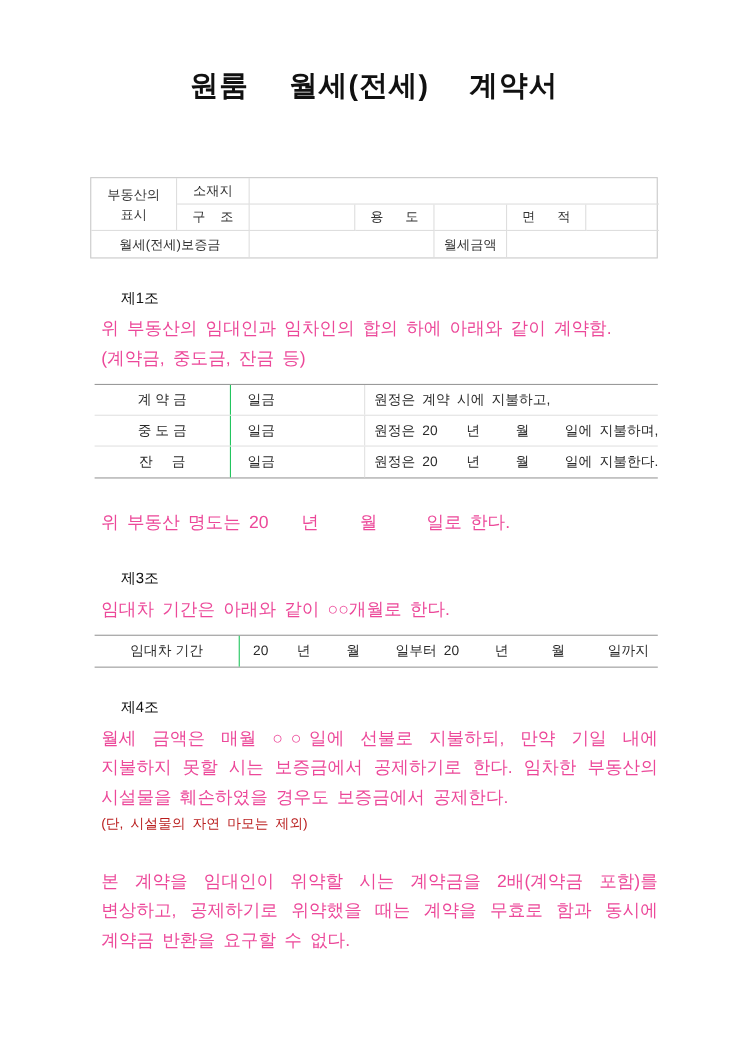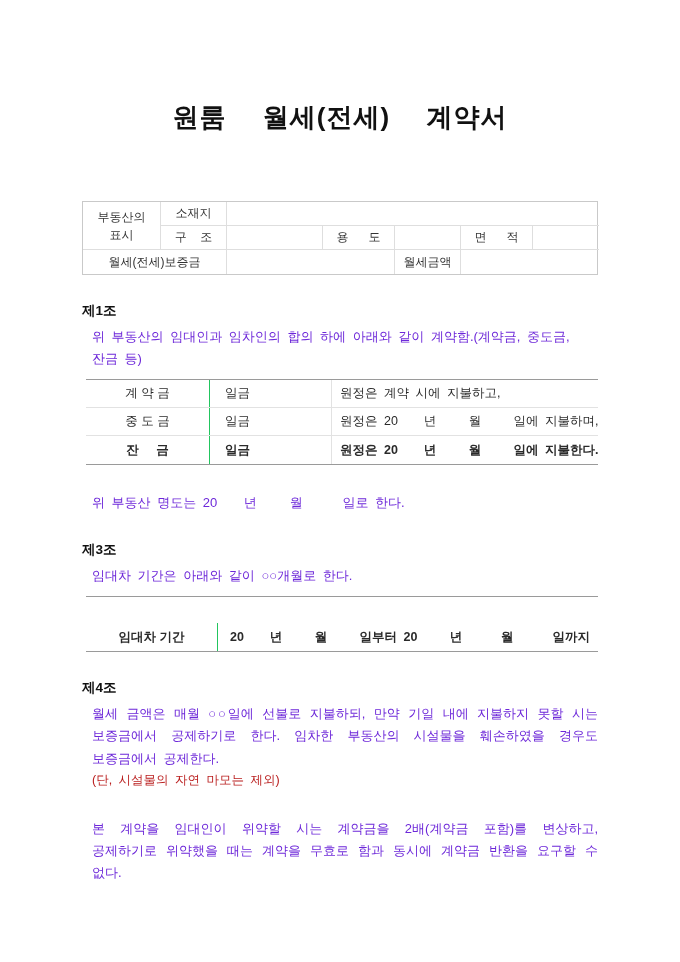--- a/index.html
+++ b/index.html
@@ -5,21 +5,21 @@
   * { margin: 0; padding: 0; box-sizing: border-box; }
   html, body { background: #ffffff; }
   body {
     width: 680px;
     font-family: "Liberation Sans", "DejaVu Sans", sans-serif;
     color: #222222;
   }
   .page {
     width: 680px;
     height: 912px;
-    padding: 100px 82px 0 82px;
+    padding: 60px 82px 0 82px;
     overflow: hidden;
     background: #ffffff;
   }
   .title {
     text-align: center;
     font-size: 26px;
     font-weight: bold;
     color: #111111;
     letter-spacing: 1px;
     word-spacing: 10px;
@@ -60,29 +60,30 @@
   .c-area-v { grid-column: 7; grid-row: 2; }
   .c-dep-l  { grid-column: 1 / span 2; grid-row: 3; }
   .c-dep-v  { grid-column: 3 / span 2; grid-row: 3; }
   .c-rent-l { grid-column: 5; grid-row: 3; }
   .c-rent-v { grid-column: 6 / span 2; grid-row: 3; }
 
   
   .article { margin-top: 27px; }
   .article h2 {
     font-size: 13.5px;
-    font-weight: bold;
+    font-weight: normal;
     color: #111111;
+    margin-left: 28px;
   }
   .article .body {
     margin-top: 6px;
     padding-left: 10px;
-    font-size: 13px;
+    font-size: 16px;
     line-height: 1.7;
-    color: #6d28d9;
+    color: #ec4899;
     word-spacing: 3px;
     word-break: keep-all;
     text-align: justify;
   }
   .article .body.oneline { white-space: pre-wrap; text-align: left; }
   .article .note {
     padding-left: 10px;
     font-size: 12.5px;
     line-height: 1.7;
     color: #b91c1c;
@@ -97,27 +98,27 @@
     border-bottom: 1px solid #9a9a9a;
     font-size: 12.5px;
     color: #2a2a2a;
   }
   .arow {
     display: grid;
     grid-template-columns: 124px 122px 1fr;
     height: 28px;
     border-bottom: 1px solid #e2e2e2;
   }
-  .arow:last-child { border-bottom: none; font-weight: bold; }
+  .arow:last-child { border-bottom: none; }
   .acell { display: flex; align-items: center; white-space: pre; overflow: hidden; }
   .alabel { justify-content: center; border-right: 1px solid #22c55e; }
   .aprefix { padding-left: 15px; border-right: 1px solid #e2e2e2; }
   .adetail { padding-left: 8px; word-spacing: 3px; }
 
-  .atable.lease .arow { grid-template-columns: 132px 1fr; margin-top: 26px; }
+  .atable.lease .arow { grid-template-columns: 132px 1fr; }
   .atable.lease .adetail { padding-left: 12px; }
 </style>
 </head>
 <body>
 
 <div class="page">
 
   <h1 class="title">원룸  월세(전세)  계약서</h1>
 
   <div class="ptable">

